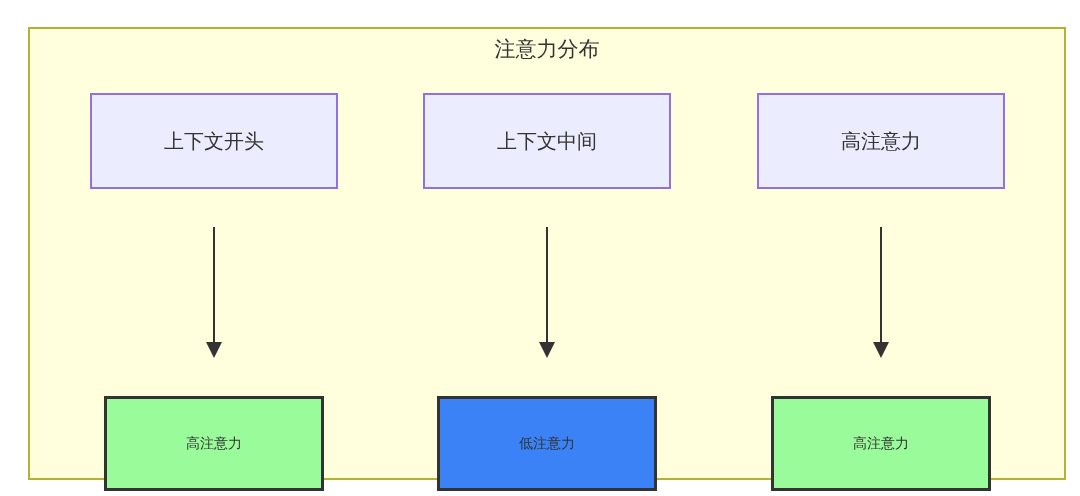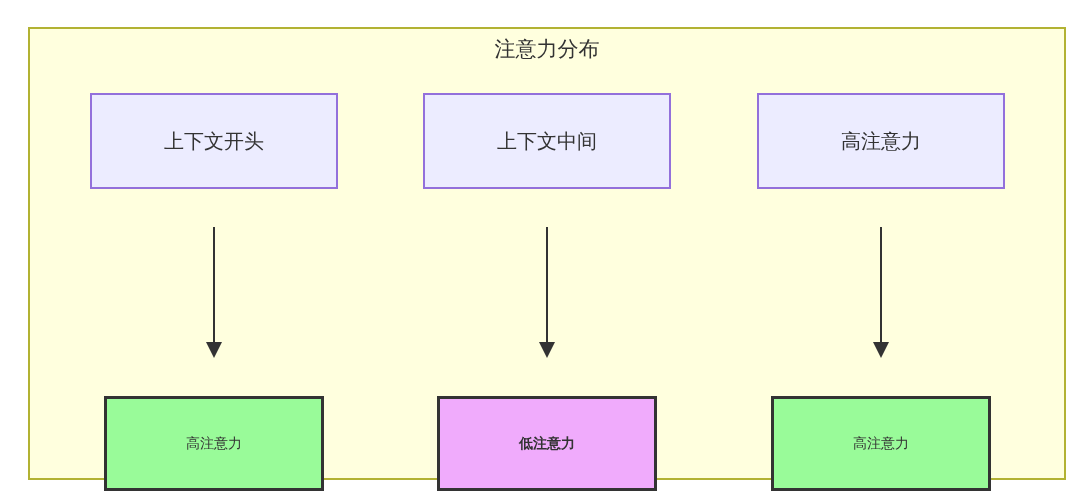--- a/index.html
+++ b/index.html
@@ -69,21 +69,21 @@
     width: 220px;
     height: 95px;
     border: 3px solid #333333;
     display: flex;
     align-items: center;
     justify-content: center;
     font-size: 14px;
     color: #333333;
   }
   .node-tgt.high { background: #99fb99; }
-  .node-tgt.low  { background: #f0abfc; font-weight: bold; }
+  .node-tgt.low  { background: #3b82f6; }
 </style>
 </head>
 <body>
 
 <div class="canvas">
   <div class="subgraph">
     <div class="sg-title">注意力分布</div>
 
     <div class="col col-1">
       <div class="node-src">

